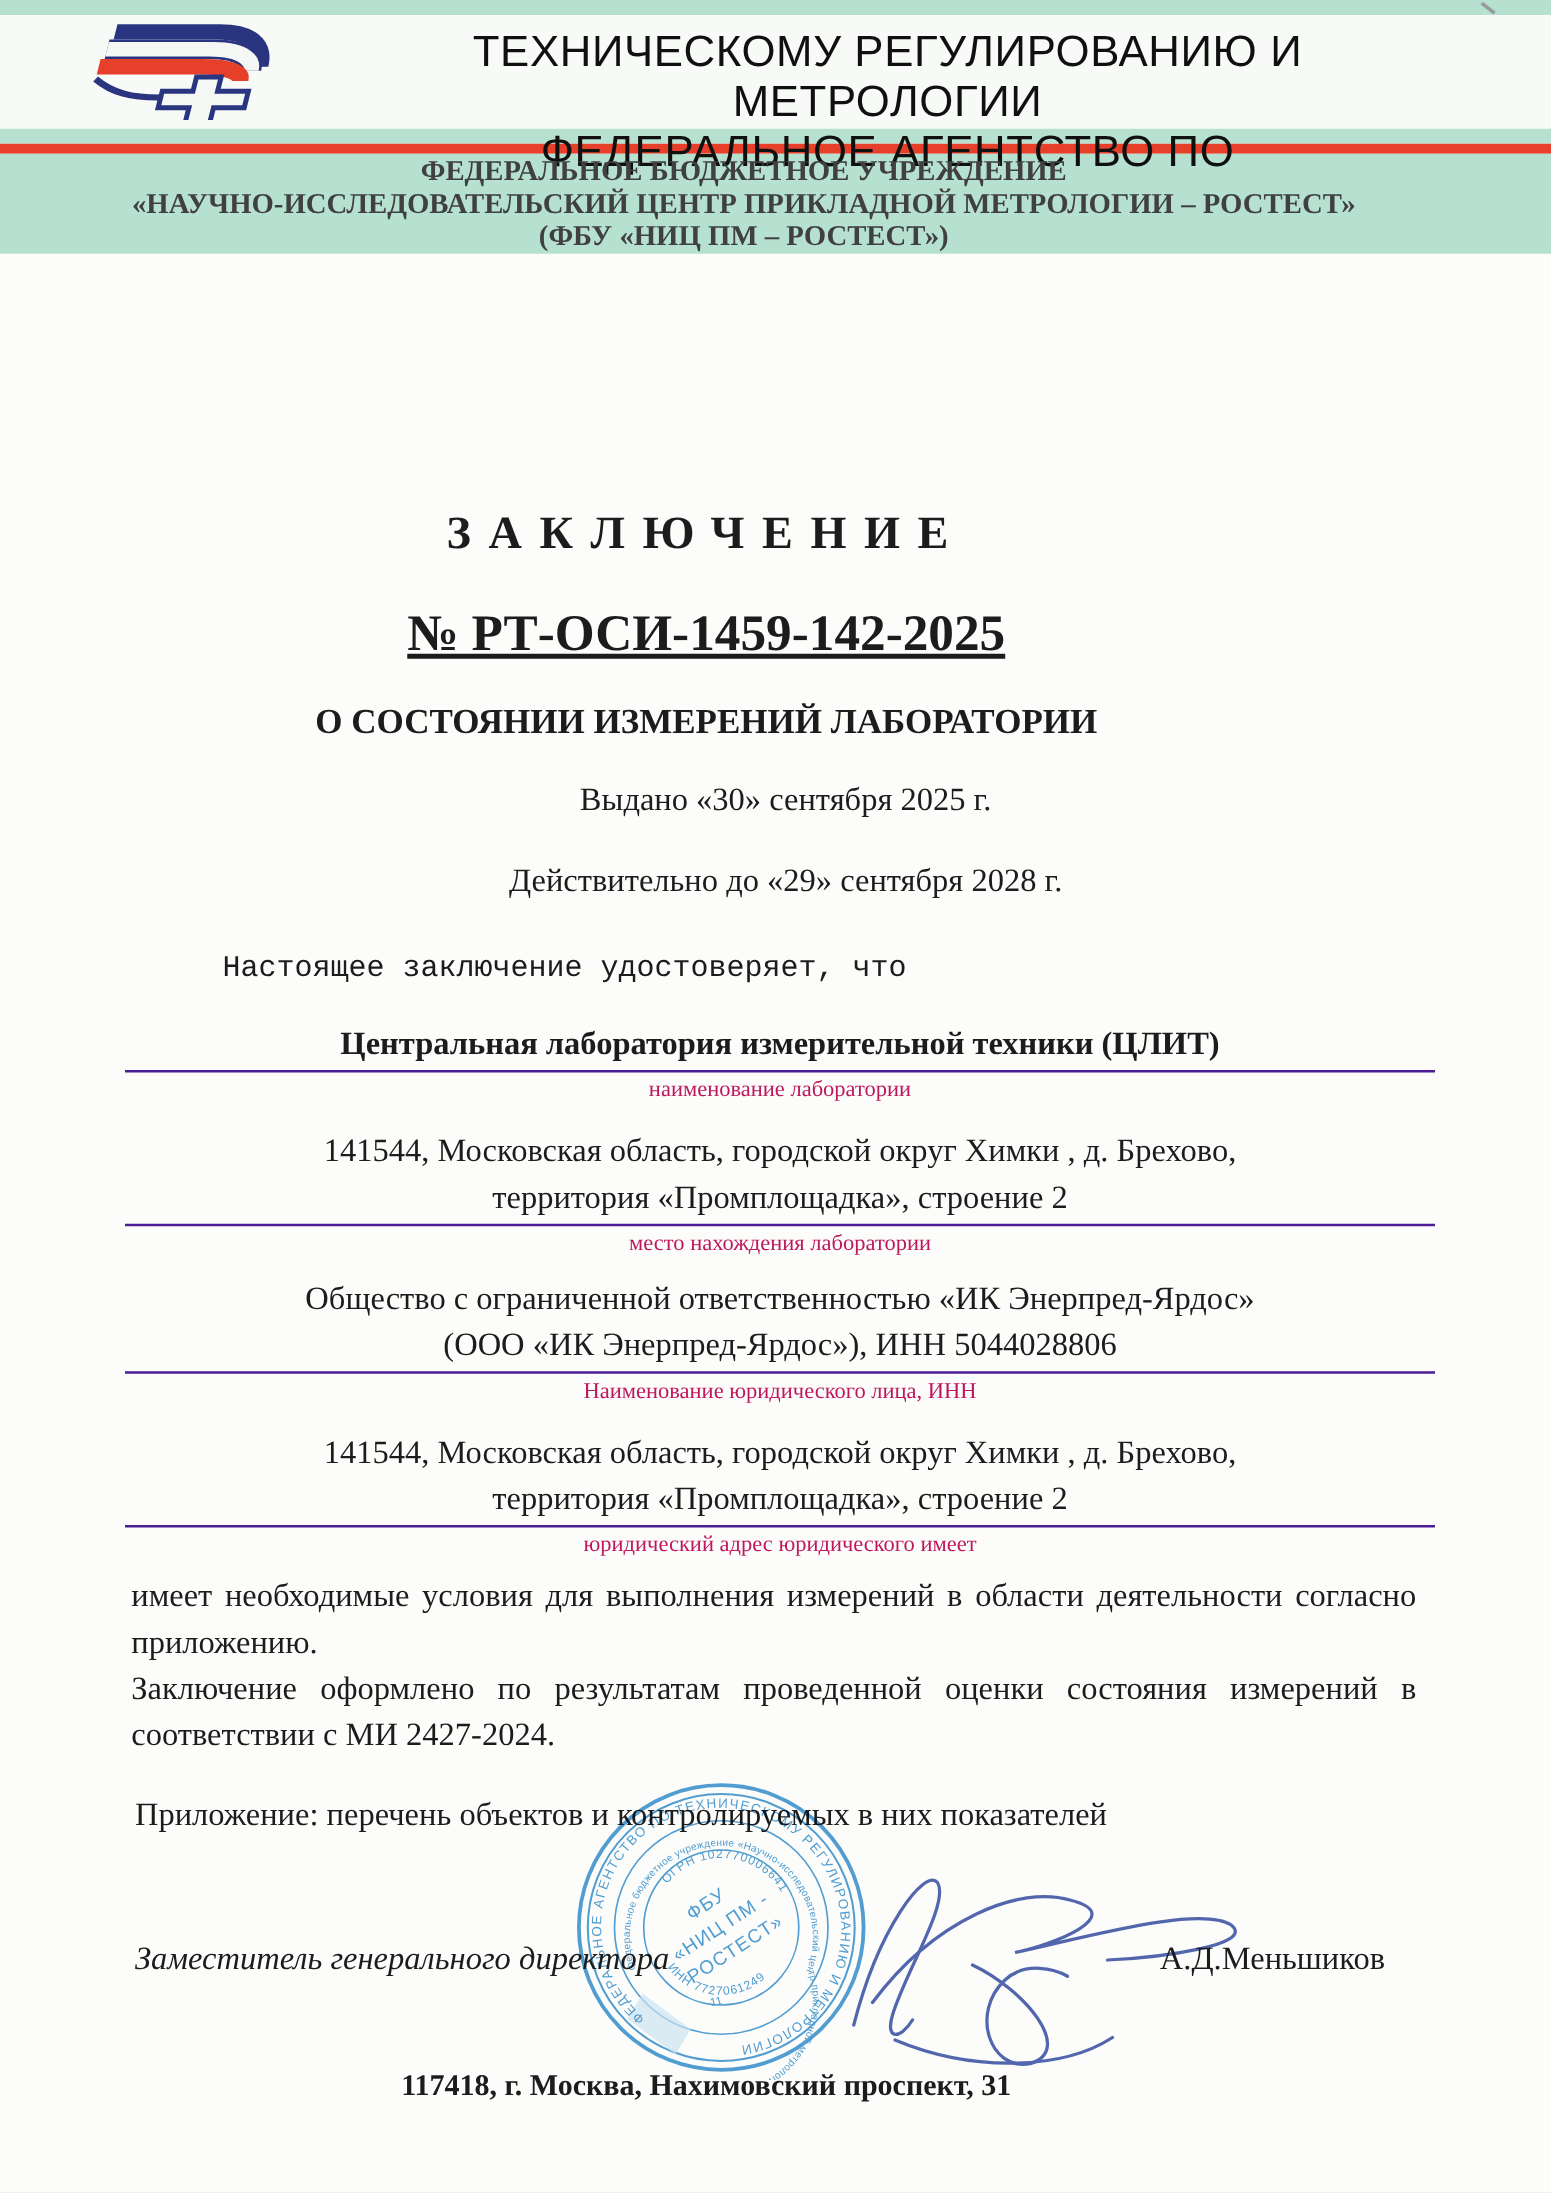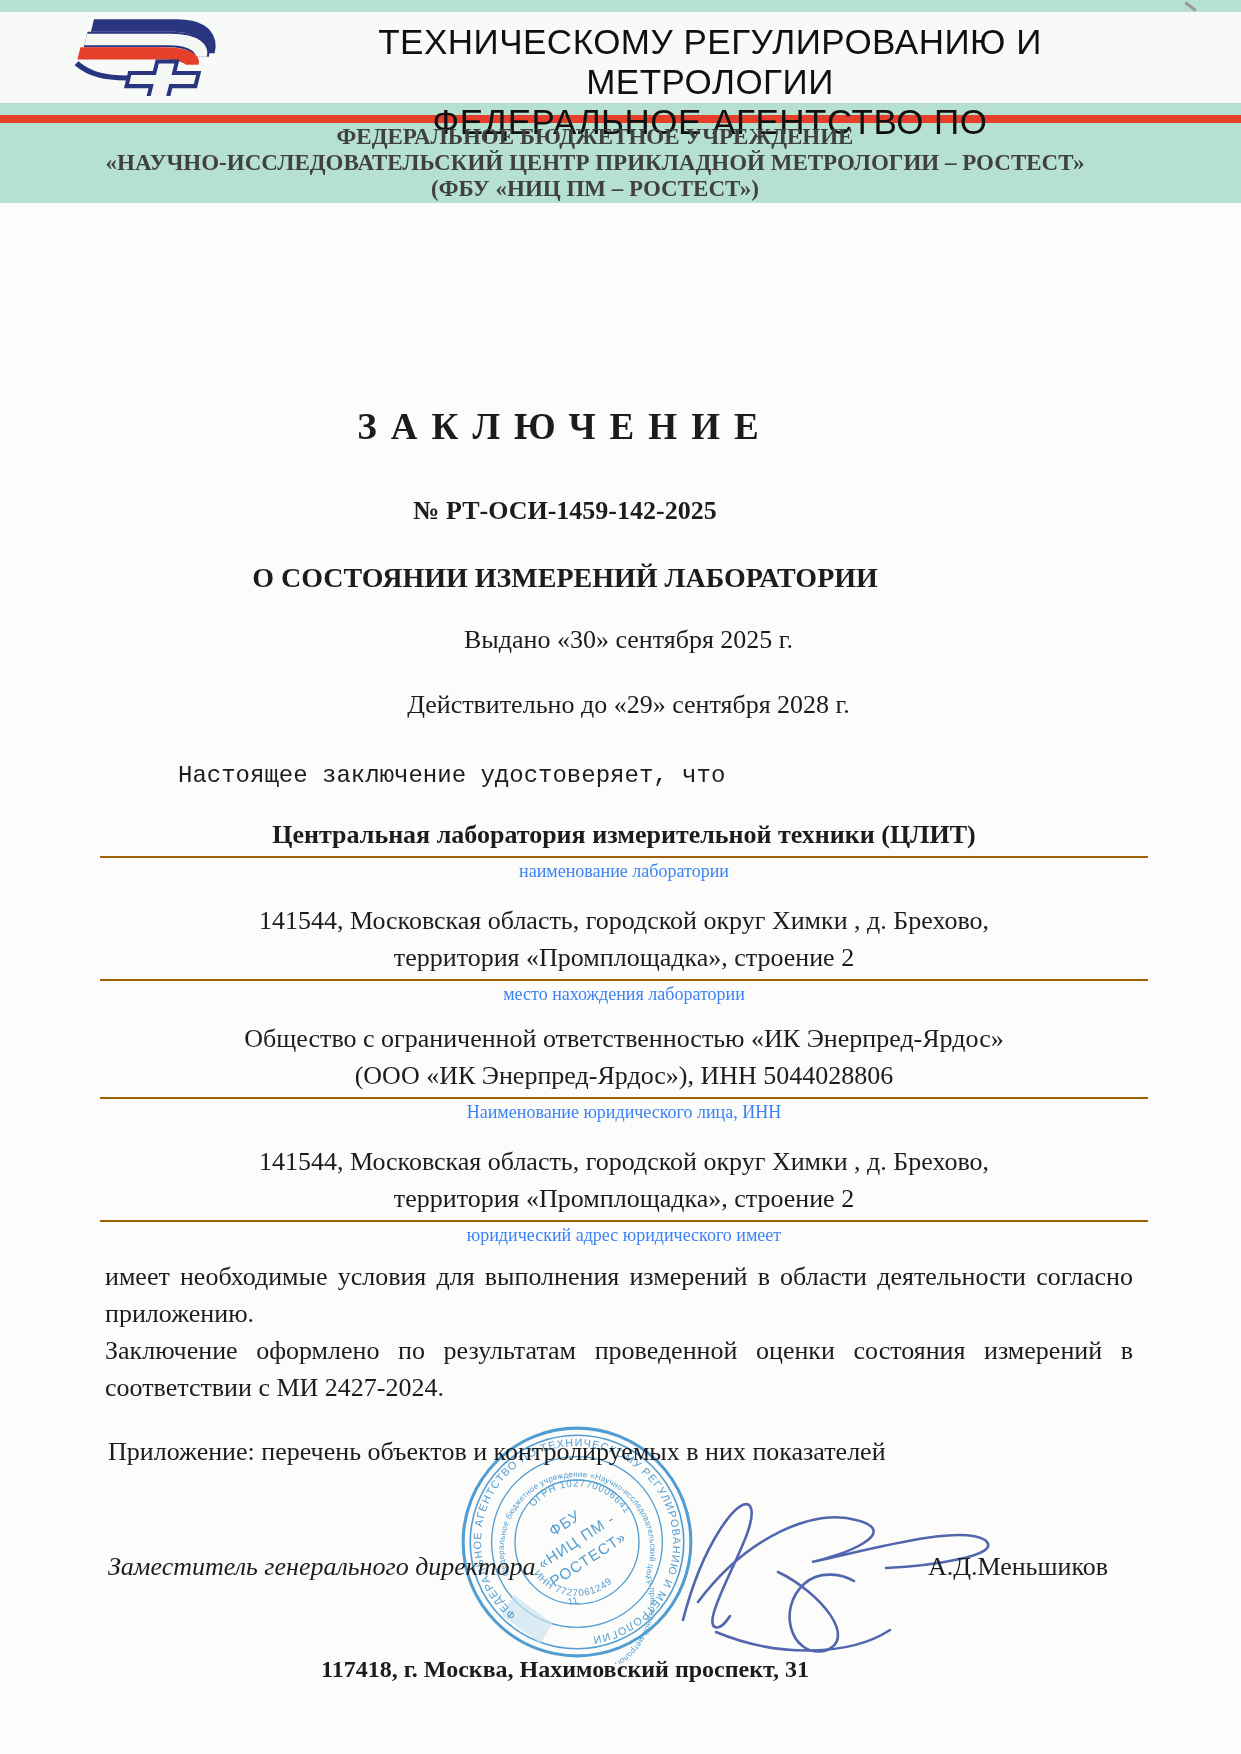--- a/index.html
+++ b/index.html
@@ -27,31 +27,31 @@
   }
   .logo{position:absolute;left:52px;top:14px;width:185px;height:82px;}
   .org{
     position:absolute;left:0;top:124px;width:1190px;
     font-family:"Liberation Serif", serif;font-weight:bold;
     color:#404040;text-align:center;font-size:23px;line-height:26px;
   }
   
   .h-col{position:absolute;left:105px;width:920px;text-align:center;}
   .doc-title{top:405px;font-size:37px;font-weight:bold;letter-spacing:.38em;}
-  .doc-number{top:496px;font-size:26px;font-weight:bold;}
+  .doc-number{top:482px;font-size:41px;font-weight:bold;text-decoration:underline;}
   .doc-subtitle{top:562px;font-size:28px;font-weight:bold;}
   .date-line{position:absolute;left:116px;width:1025px;text-align:center;font-size:26px;}
   .date-issued{top:625px;}
   .date-valid{top:690px;}
   .intro{position:absolute;left:178px;top:762px;font-size:24px;font-family:Liberation Mono, monospace;}
   
   .field{position:absolute;left:100px;width:1048px;text-align:center;}
-  .field .lines{border-bottom:2px solid #a16207;padding-bottom:3px;font-size:26px;line-height:37px;text-align:center;}
+  .field .lines{border-bottom:2px solid #4c1d95;padding-bottom:3px;font-size:26px;line-height:37px;text-align:center;}
   .field.bold .lines{font-weight:bold;}
-  .field .caption{font-size:18px;line-height:22px;padding-top:2px;color:#3b82f6;}
+  .field .caption{font-size:18px;line-height:22px;padding-top:2px;color:#be185d;}
   .f1{top:816px;}
   .f2{top:902px;}
   .f3{top:1020px;}
   .f4{top:1143px;}
   
   .body-text{position:absolute;left:105px;top:1258px;width:1028px;
     font-size:26px;line-height:37px;text-align:justify;}
   .body-text p{margin:0;}
   .attachment{position:absolute;left:108px;top:1437px;font-size:26px;}
   

